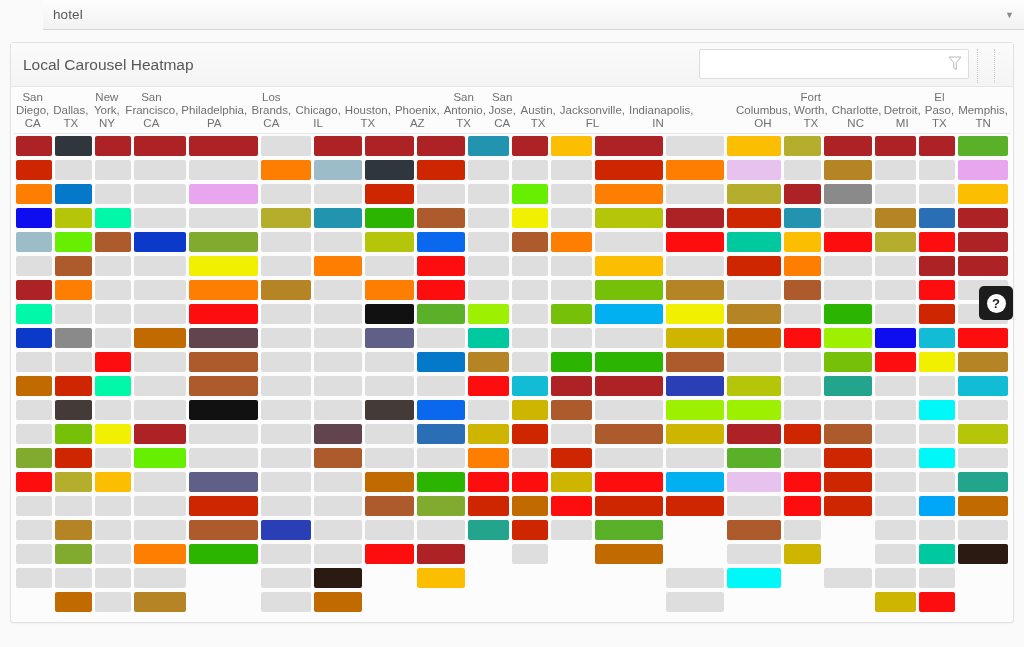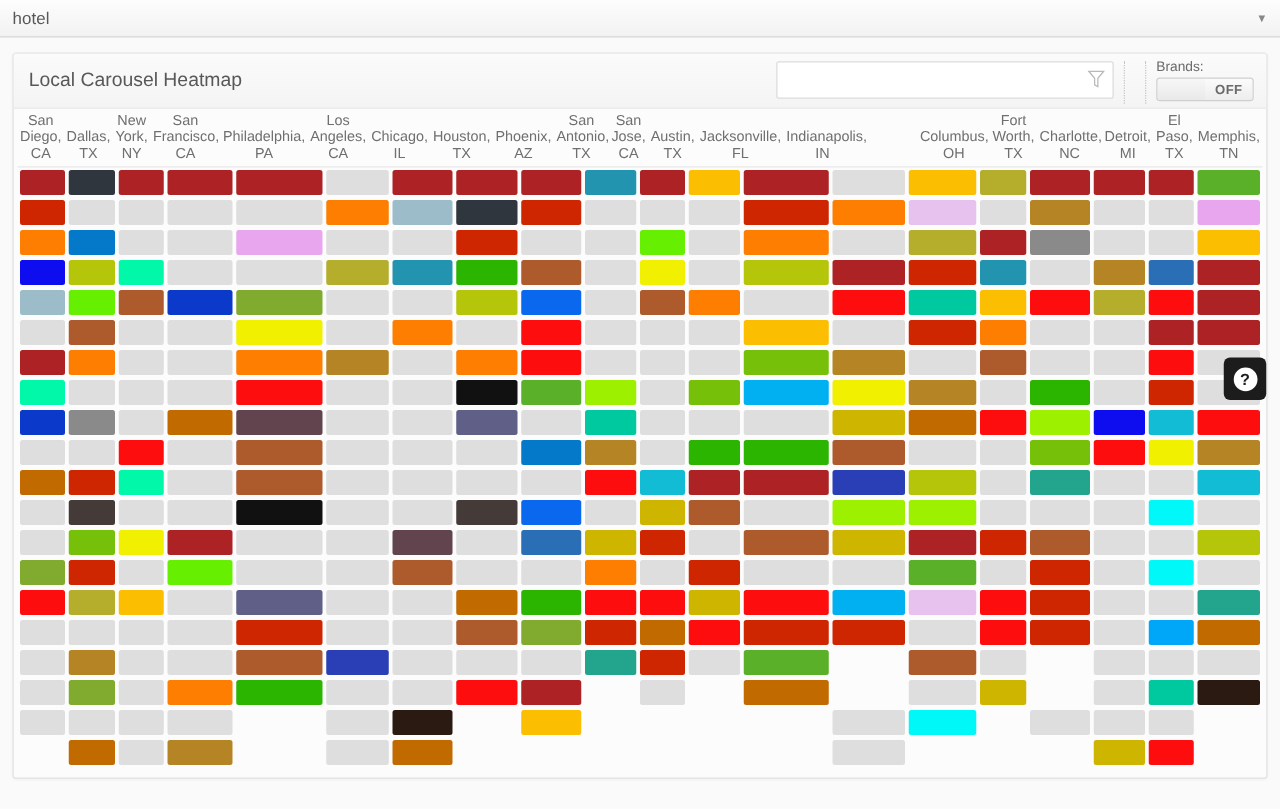--- a/index.html
+++ b/index.html
@@ -18,20 +18,21 @@
   
   .topbar {
     height: 30px;
     background: linear-gradient(to bottom, #fdfdfd, #f2f2f2);
     border-bottom: 1px solid #d4d4d4;
     display: flex;
     align-items: center;
     padding: 0 10px;
     box-sizing: border-box;
     position: relative;
+    margin-left: 43px;
   }
   .topbar-text {
     font-size: 13.5px;
     color: #58585a;
     letter-spacing: 0.1px;
   }
   .topbar-caret {
     position: absolute;
     right: 10px;
     top: 50%;
@@ -236,39 +237,32 @@
         <svg class="filter-icon" viewBox="0 0 14 15">
           <path d="M1 1 H13 L8.3 6.6 V13.4 L5.7 11.9 V6.6 Z" fill="none" stroke="#b9b9b9" stroke-width="1"></path>
         </svg>
       </div>
 
       <div class="ctl-sep"></div>
 
 
       <div class="ctl-sep"></div>
 
-      <div class="toggle-group">
-        <span class="toggle-label">Brands:</span>
-        <div class="switch off">
-          <span class="half left"></span>
-          <span class="half right">OFF</span>
-        </div>
-      </div>
 
     </div>
   </div>
 
   <div class="hm">
     <div class="hm-head" id="hm-head">
         <div class="col-label" style="width: 40px;">San Diego, CA</div>
         <div class="col-label" style="width: 40px; text-align: center;">Dallas, TX</div>
         <div class="col-label" style="width: 40px;">New York, NY</div>
         <div class="col-label" style="width: 56px;">San Francisco, CA</div>
         <div class="col-label" style="width: 72px;">Philadelphia, PA</div>
-        <div class="col-label" style="width: 54px;">Los Angeles, CA</div>
+        <div class="col-label" style="width: 54px;">Los Brands, CA</div>
         <div class="col-label" style="width: 52px;">Chicago, IL</div>
         <div class="col-label" style="width: 52px;">Houston, TX</div>
         <div class="col-label" style="width: 52px;">Phoenix, AZ</div>
         <div class="col-label" style="width: 44px;">San Antonio, TX</div>
         <div class="col-label" style="width: 40px;">San Jose, CA</div>
         <div class="col-label" style="width: 44px;">Austin, TX</div>
         <div class="col-label" style="width: 72px;">Jacksonville, FL</div>
         <div class="col-label" style="width: 62px;">Indianapolis, IN</div>
         <div class="col-label" style="width: 58px; margin-left: 45px;">Columbus, OH</div>
         <div class="col-label" style="width: 40px;">Fort Worth, TX</div>

